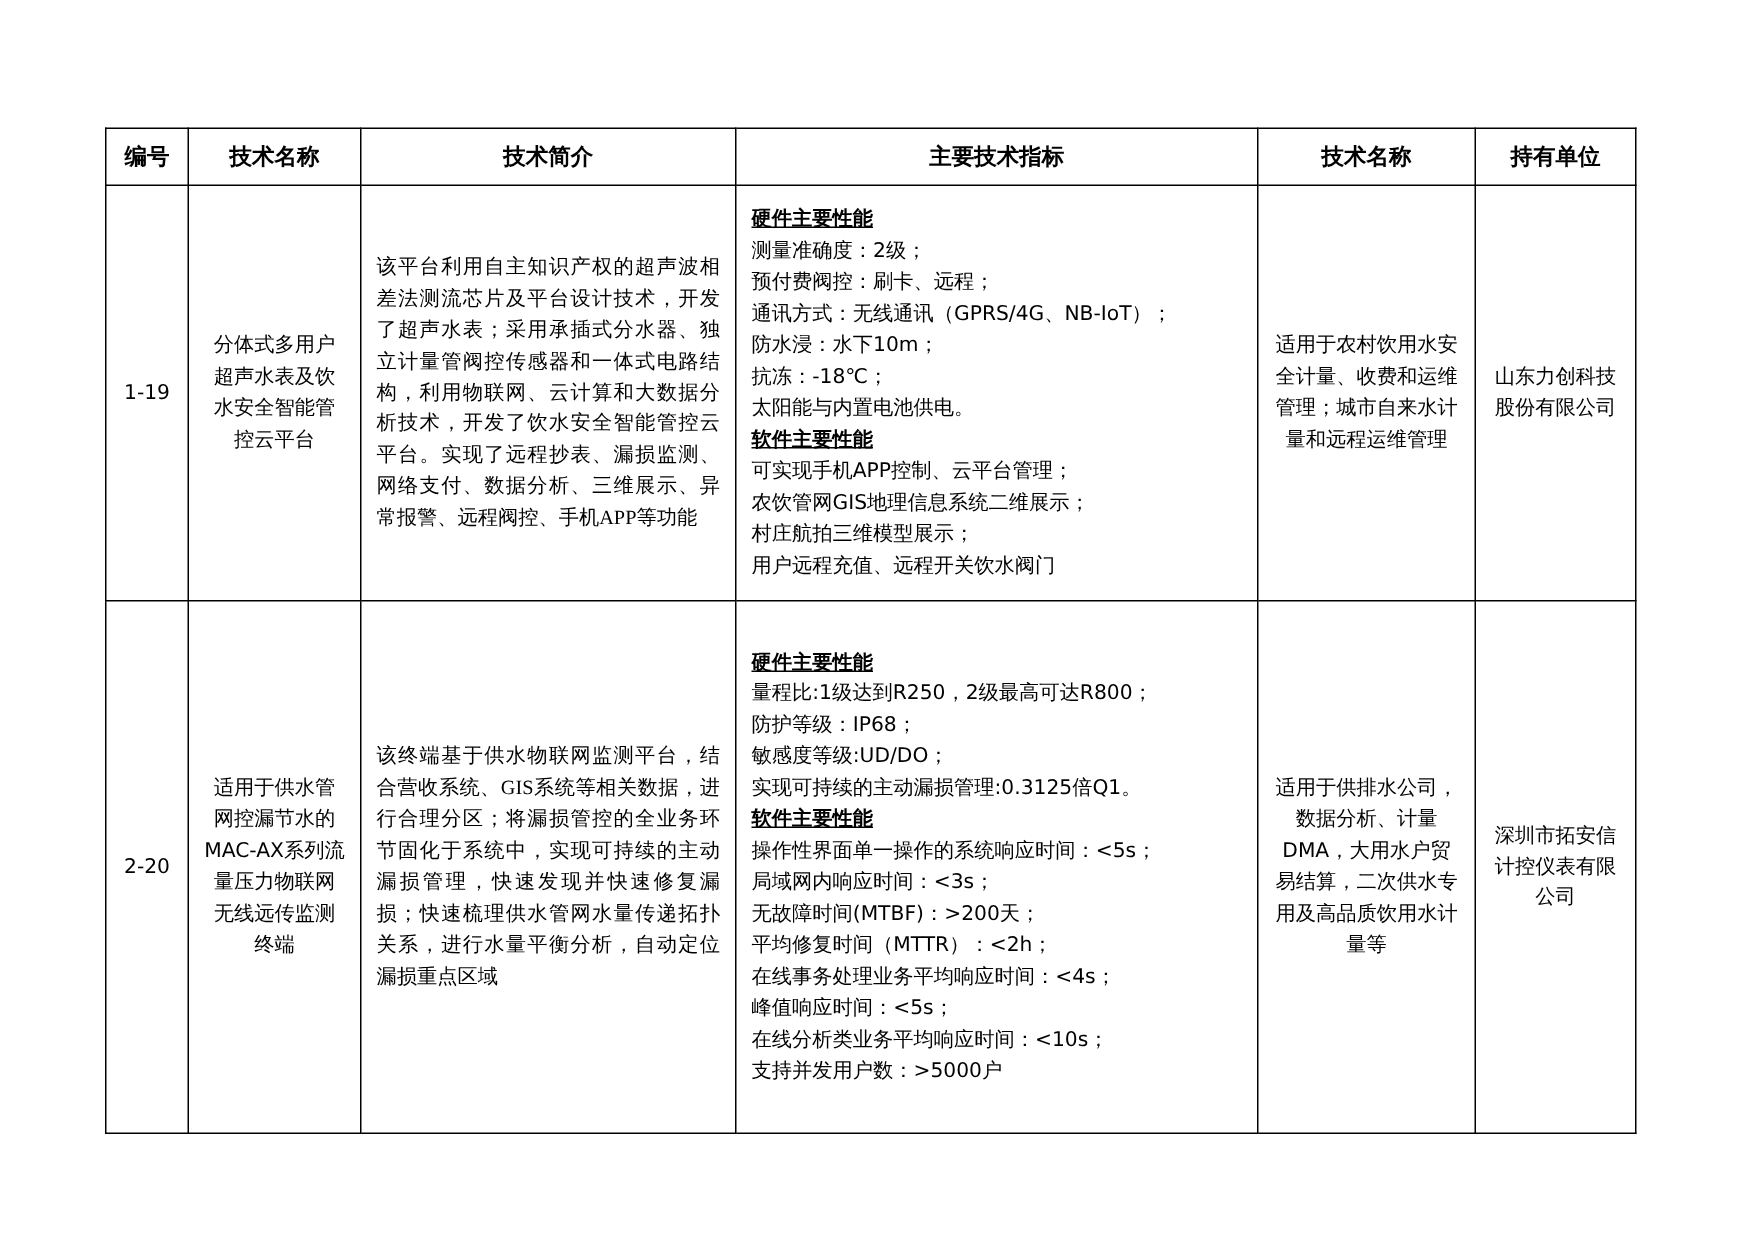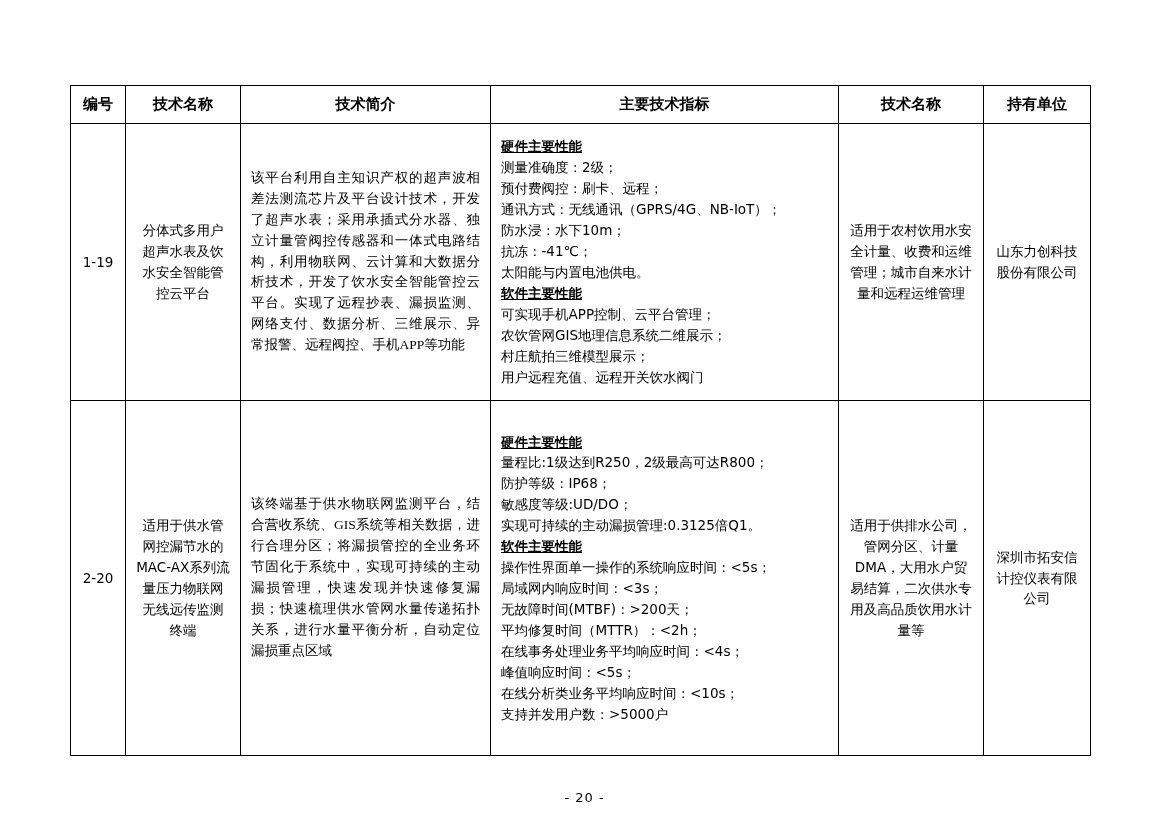--- a/index.html
+++ b/index.html
@@ -89,21 +89,21 @@
       <tr class="row-a">
         <td class="c-id">1-19</td>
         <td class="c-name">分体式多用户超声水表及饮水安全智能管控云平台</td>
         <td class="c-intro">该平台利用自主知识产权的超声波相差法测流芯片及平台设计技术，开发了超声水表；采用承插式分水器、独立计量管阀控传感器和一体式电路结构，利用物联网、云计算和大数据分析技术，开发了饮水安全智能管控云平台。实现了远程抄表、漏损监测、网络支付、数据分析、三维展示、异常报警、远程阀控、手机APP等功能</td>
         <td class="c-ind">
             <div class="ind-line bold">硬件主要性能</div>
             <div class="ind-line">测量准确度：2级；</div>
             <div class="ind-line">预付费阀控：刷卡、远程；</div>
             <div class="ind-line">通讯方式：无线通讯（GPRS/4G、NB-IoT）；</div>
             <div class="ind-line">防水浸：水下10m；</div>
-            <div class="ind-line">抗冻：-41℃；</div>
+            <div class="ind-line">抗冻：-18℃；</div>
             <div class="ind-line">太阳能与内置电池供电。</div>
             <div class="ind-line bold">软件主要性能</div>
             <div class="ind-line">可实现手机APP控制、云平台管理；</div>
             <div class="ind-line">农饮管网GIS地理信息系统二维展示；</div>
             <div class="ind-line">村庄航拍三维模型展示；</div>
             <div class="ind-line">用户远程充值、远程开关饮水阀门</div>
           </td>
         <td class="c-scope">适用于农村饮用水安全计量、收费和运维管理；城市自来水计量和远程运维管理</td>
         <td class="c-holder">山东力创科技股份有限公司</td>
       </tr>
@@ -120,21 +120,20 @@
             <div class="ind-line bold">软件主要性能</div>
             <div class="ind-line">操作性界面单一操作的系统响应时间：&lt;5s；</div>
             <div class="ind-line">局域网内响应时间：&lt;3s；</div>
             <div class="ind-line">无故障时间(MTBF)：&gt;200天；</div>
             <div class="ind-line">平均修复时间（MTTR）：&lt;2h；</div>
             <div class="ind-line">在线事务处理业务平均响应时间：&lt;4s；</div>
             <div class="ind-line">峰值响应时间：&lt;5s；</div>
             <div class="ind-line">在线分析类业务平均响应时间：&lt;10s；</div>
             <div class="ind-line">支持并发用户数：&gt;5000户</div>
           </td>
-        <td class="c-scope">适用于供排水公司，管网分区、计量DMA，大用水户贸易结算，二次供水专用及高品质饮用水计量等</td>
+        <td class="c-scope">适用于供排水公司，数据分析、计量DMA，大用水户贸易结算，二次供水专用及高品质饮用水计量等</td>
         <td class="c-holder">深圳市拓安信计控仪表有限公司</td>
       </tr>
     </tbody>
   </table>
 
-  <div class="footer">- 20 -</div>
 
 </div>
 
 </body></html>

